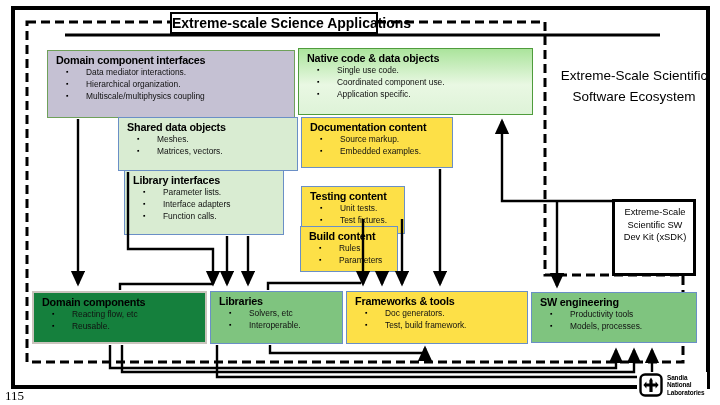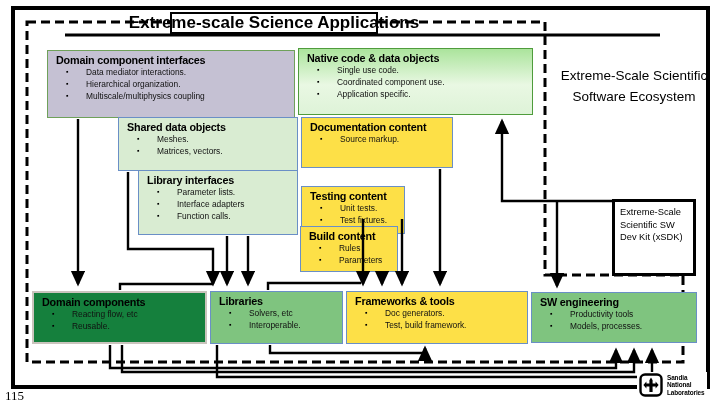--- a/index.html
+++ b/index.html
@@ -3,40 +3,40 @@
 <meta charset="utf-8">
 <style>
   html,body{margin:0;padding:0;background:#fff;}
   .slide{position:relative;width:720px;height:405px;background:#fff;overflow:hidden;
          font-family:"Liberation Sans",sans-serif;color:#000;}
   .frame{position:absolute;left:11px;top:6px;width:691px;height:375px;border:4px solid #000;}
   svg.layer{position:absolute;left:0;top:0;width:720px;height:405px;}
   .under{z-index:2;} .over{z-index:6;}
 
   .titlebox{position:absolute;left:170px;top:12px;width:204px;height:18px;background:#fff;
-            border:2.5px solid #000;z-index:5;display:flex;align-items:center;justify-content:center;
-            font-weight:bold;font-size:17px;white-space:nowrap;}
+            border:2.5px solid #000;z-index:5;display:flex;align-items:center;justify-content:flex-start;
+            font-weight:bold;font-size:14px;white-space:nowrap;}
 
   .dbox{position:absolute;z-index:4;box-sizing:border-box;padding:3px 6px 2px 8px;}
   .dbox .t{font-weight:bold;font-size:10.8px;letter-spacing:-0.2px;margin-bottom:1px;}
   .dbox ul{margin:0;padding:0;list-style:none;}
   .dbox li{font-size:8.4px;line-height:1.42;padding-left:30px;position:relative;color:#111;}
   .dbox li::before{content:"▪";position:absolute;left:10px;top:0;font-size:7px;color:#000;}
 
   .purple{background:#c5c1d3;border:1.5px solid #6fa15a;}
   .ngreen{background:linear-gradient(#abe49c,#e9f8e3 55%,#def3d8);border:1.5px solid #4f9c3c;}
   .lgreen{background:#d9ecd2;border:1.5px solid #6a8fc6;}
   .lblue{background:#fde047;border:1.5px solid #6a8fc6;}
   .tan{background:#15803d;border:2px solid #cac4bd;}
   .green{background:#7fc47f;border:1.5px solid #6a8fc6;}
 
   .ecolabel{position:absolute;left:550px;top:66px;width:168px;z-index:4;text-align:center;
             font-size:13.5px;line-height:1.55;color:#000;}
   .xsdk{position:absolute;left:612px;top:199px;width:84px;height:77px;z-index:4;background:#fff;
-        border:3px solid #000;box-sizing:border-box;padding:4px 3px 0 5px;font-size:9.3px;line-height:1.35;}
+        border:3px solid #000;box-sizing:border-box;padding:4px 3px 0 5px;font-size:9.3px;line-height:1.35;text-align:center;}
   .pagenum{position:absolute;left:5px;top:388px;z-index:7;font-family:"Liberation Serif",serif;font-size:13px;}
 
   .logo{position:absolute;left:637px;top:372px;z-index:7;display:flex;align-items:center;gap:3px;
         background:#fff;padding:1px 2px;}
   .logo .txt{font-size:6.4px;font-weight:bold;line-height:1.12;letter-spacing:-0.1px;}
 </style>
 </head>
 <body>
 
 <div class="slide">
@@ -75,24 +75,25 @@
     <ul>
       <li>Meshes.</li>
       <li>Matrices, vectors.</li>
     </ul>
   </div>
 
   <div class="dbox lblue" style="left:301px;top:117px;width:152px;height:51px">
     <div class="t">Documentation content</div>
     <ul>
       <li>Source markup.</li>
+      <li>Embedded examples.</li>
     </ul>
   </div>
 
-  <div class="dbox lgreen" style="left:138px;top:170px;width:160px;height:65px">
+  <div class="dbox lgreen" style="left:124px;top:170px;width:160px;height:65px">
     <div class="t">Library interfaces</div>
     <ul>
       <li>Parameter lists.</li>
       <li>Interface adapters</li>
       <li>Function calls.</li>
     </ul>
   </div>
 
   <div class="dbox lblue" style="left:301px;top:186px;width:104px;height:48px">
     <div class="t">Testing content</div>

